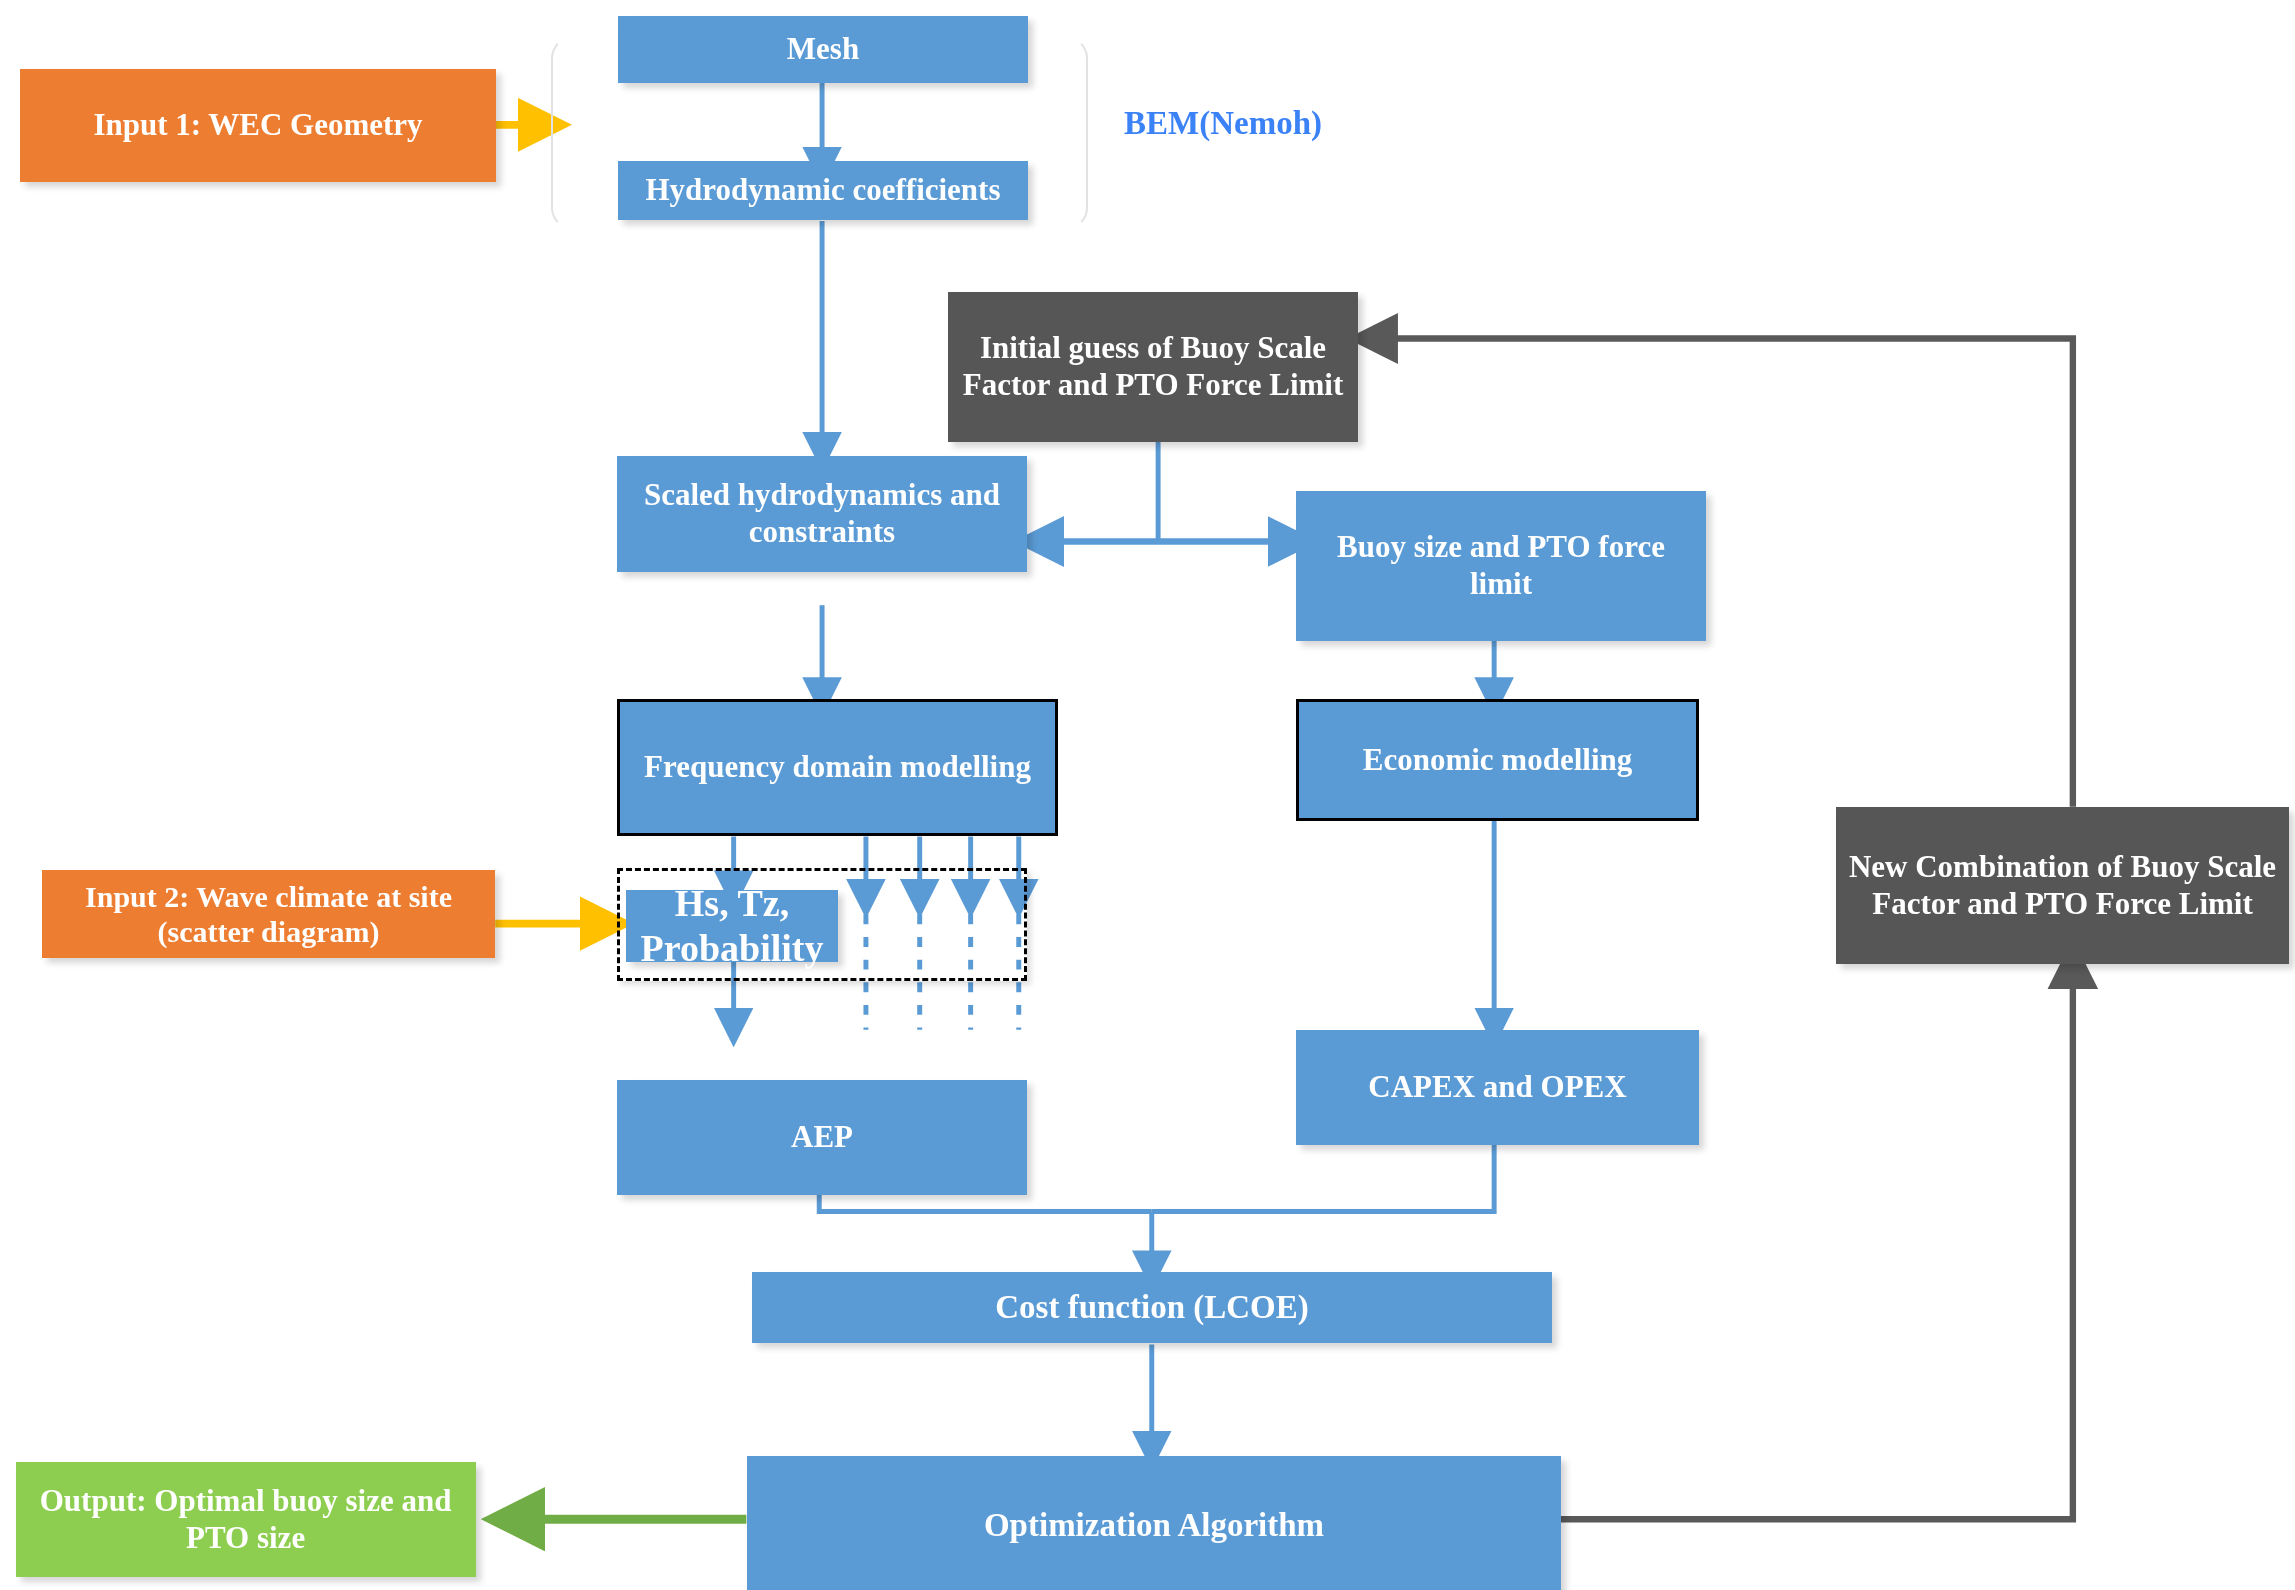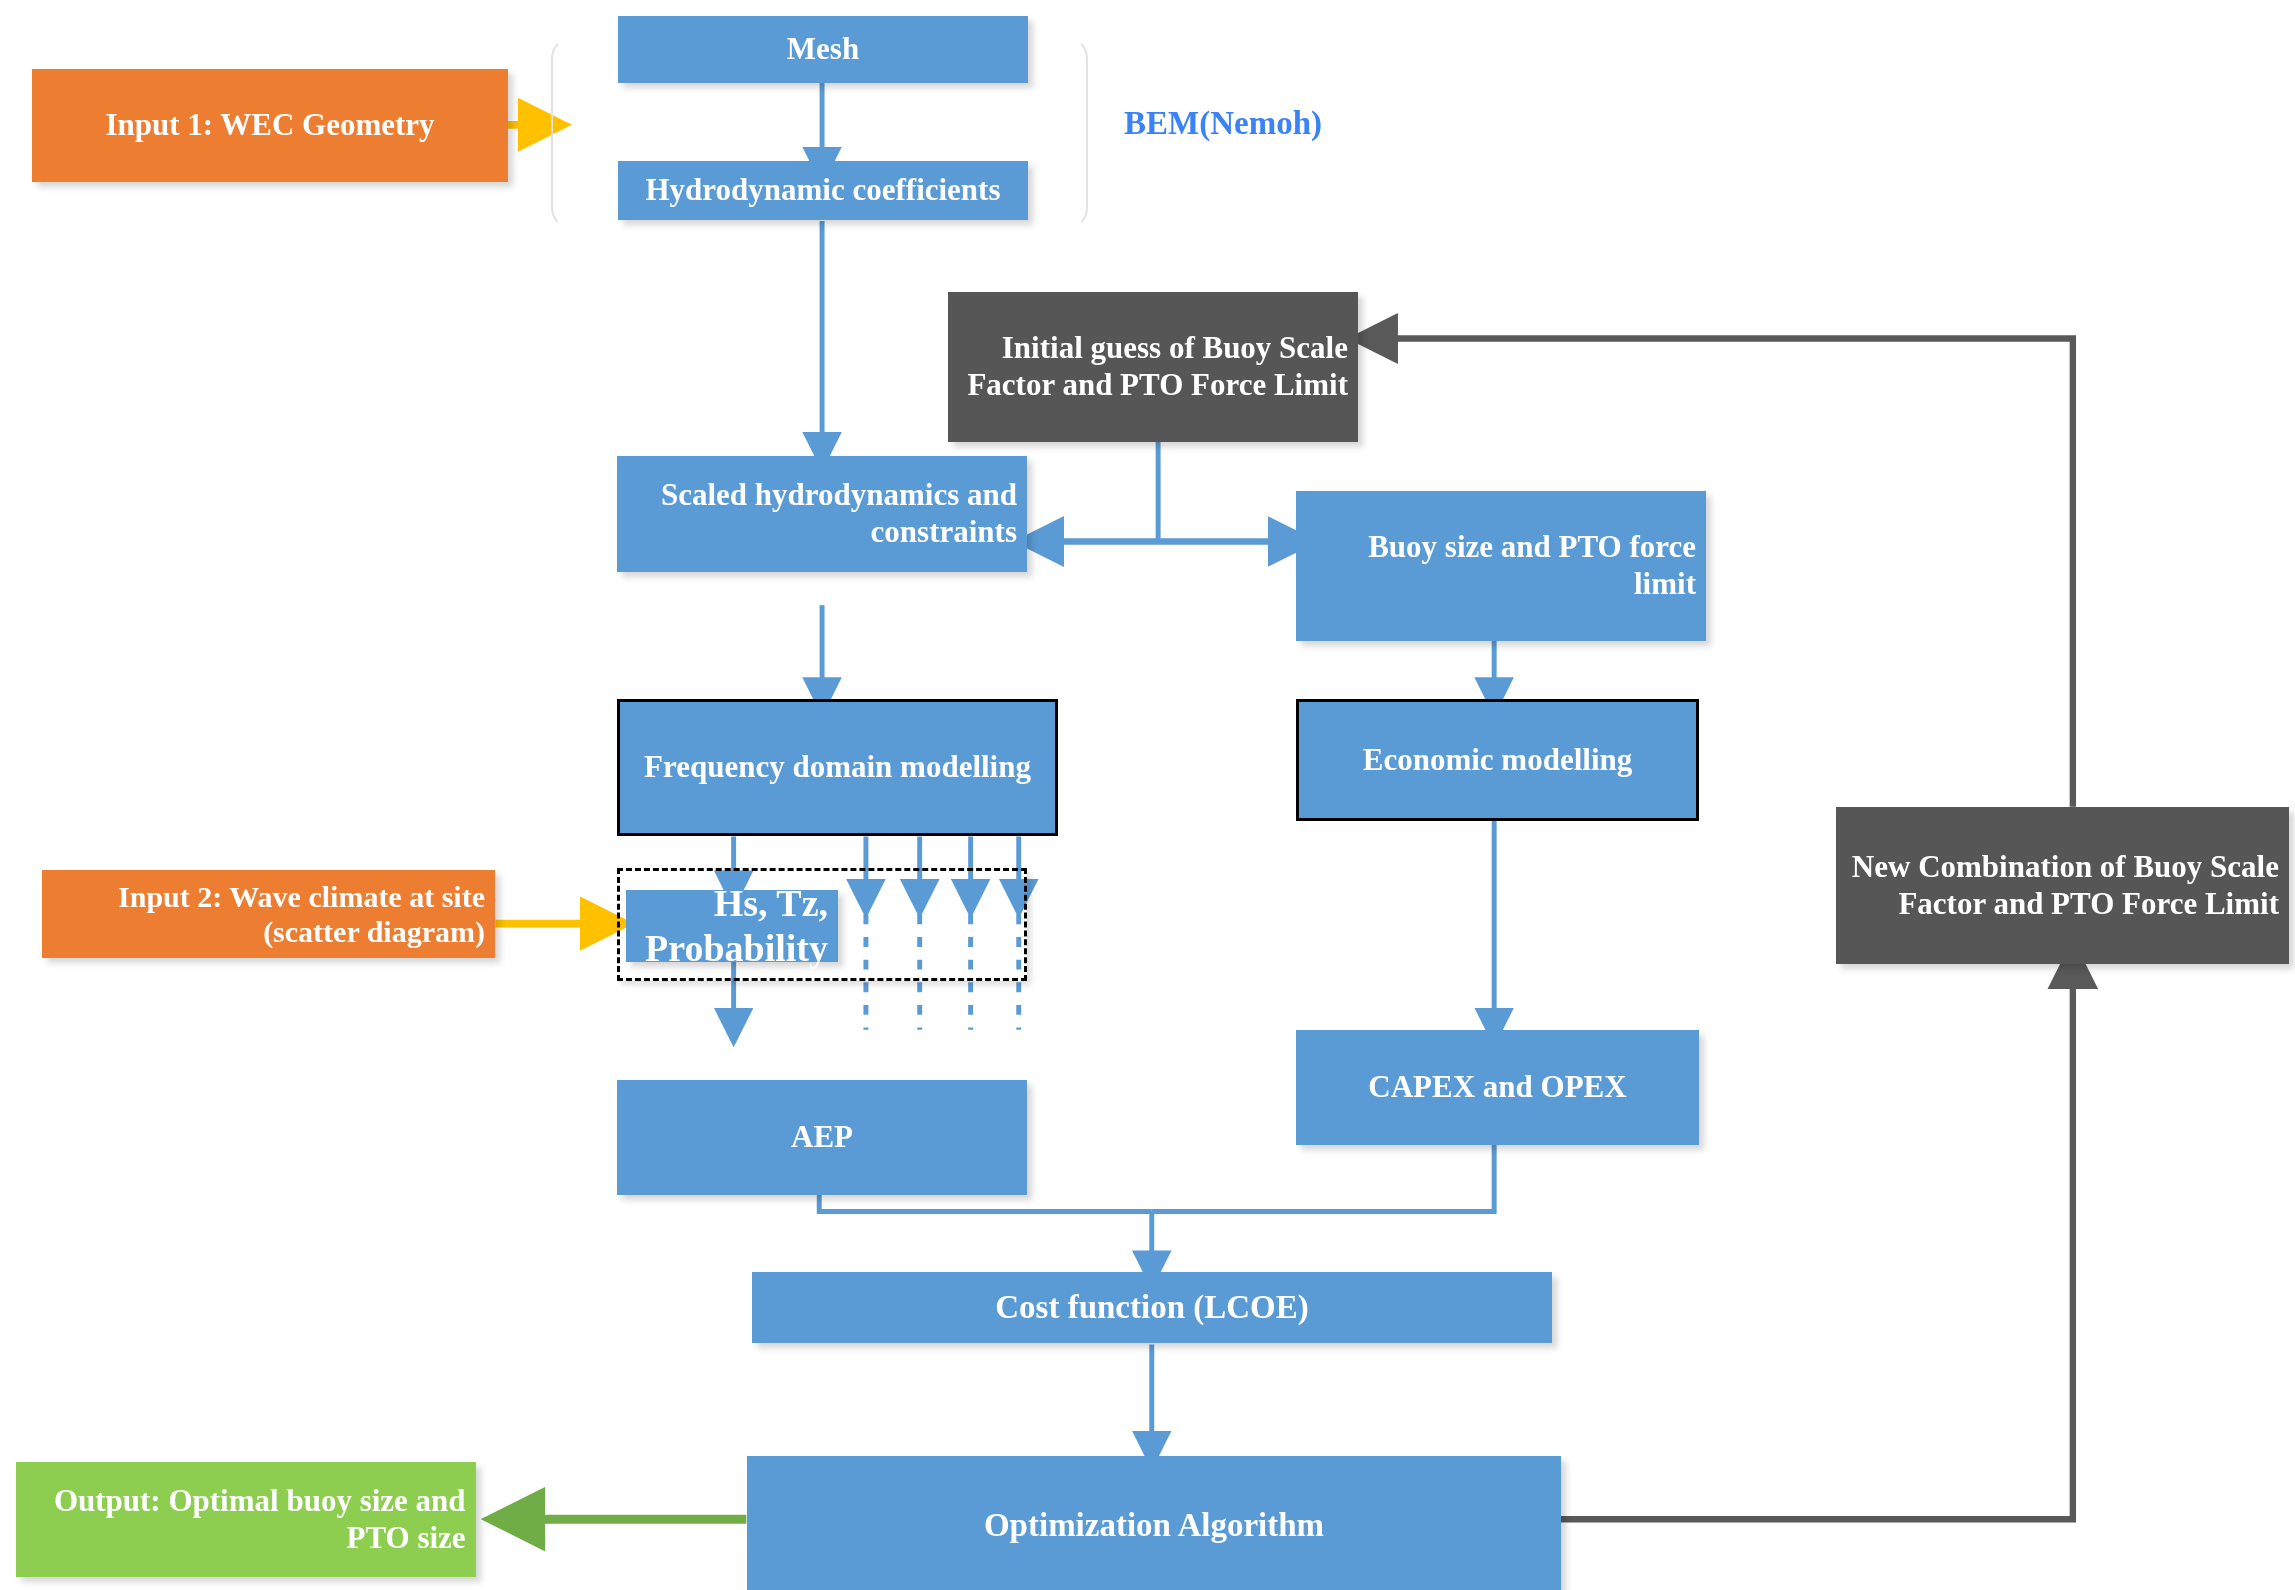--- a/index.html
+++ b/index.html
@@ -1,20 +1,20 @@
 <!DOCTYPE html>
 <html style="font-size:11.3px"><head>
 <meta charset="utf-8">
 <style>
   html,body{margin:0;padding:0;background:#fff;}
   body{width:2295px;height:1591px;position:relative;overflow:hidden;
        font-family:"Liberation Serif","DejaVu Serif",serif;}
   #stage{position:absolute;left:0;top:0;width:2295px;height:1591px;}
   .node{position:absolute;box-sizing:border-box;display:flex;align-items:center;
-        justify-content:center;text-align:right;color:#fff;font-weight:bold;
+        justify-content:center;text-align:center;color:#fff;font-weight:bold;
         line-height:1.18;padding:2px 10px;
         box-shadow:5px 5px 6.4px rgba(0,0,0,.16);}
   .blue{background:#5B9BD5;}
   .orange{background:#ED7D31;}
   .green{background:#8DCE50;}
   .dark{background:#565656;}
   .blkborder{border:3.5px solid #000;box-shadow:none;}
   .dashbox{position:absolute;box-sizing:border-box;border:3.5px dashed #000;
            background:transparent;box-shadow:4.2px 4.2px 5.7px rgba(0,0,0,.13);}
   .brace{position:absolute;box-sizing:border-box;border:2.8px solid #E2E2E2;
@@ -93,21 +93,21 @@
 
     <path d="M2205 2147 L2930 2147 L2930 1362" stroke="#595959" stroke-width="9" fill="none" marker-end="url(#mGray)"></path>
 
     <path d="M2930 1140 L2930 478 L1940 478" stroke="#595959" stroke-width="9" fill="none" marker-end="url(#mGray)"></path>
   </svg>
 
   <div class="brace" style="left:551px;top:37px;width:42px;height:192px;border-right-color:transparent;"></div>
   <div class="brace" style="left:1046px;top:37px;width:42px;height:192px;border-left-color:transparent;"></div>
   <div class="bemlabel" style="left:1124px;top:105px;font-size:33px;">BEM(Nemoh)</div>
 
-  <div class="node orange" style="left:20px;top:69px;width:476px;height:113px;font-size:31px;margin-left:12px;">Input 1: WEC Geometry</div>
+  <div class="node orange" style="left:20px;top:69px;width:476px;height:113px;font-size:31px;">Input 1: WEC Geometry</div>
 
   <div class="node orange" style="left:42px;top:870px;width:453px;height:88px;font-size:30px;">Input 2: Wave climate at site (scatter diagram)</div>
 
   <div class="node blue" style="left:618px;top:15.6px;width:410px;height:67px;font-size:31px;">Mesh</div>
 
   <div class="node blue" style="left:618px;top:161px;width:410px;height:59px;font-size:31px;">Hydrodynamic coefficients</div>
 
   <div class="node dark" style="left:948px;top:269px;width:410px;height:150px;font-size:31px;margin-top:23px;">Initial guess of Buoy Scale Factor and PTO Force Limit</div>
 
   <div class="node blue" style="left:617px;top:456px;width:410px;height:116px;font-size:31px;">Scaled hydrodynamics and constraints</div>

